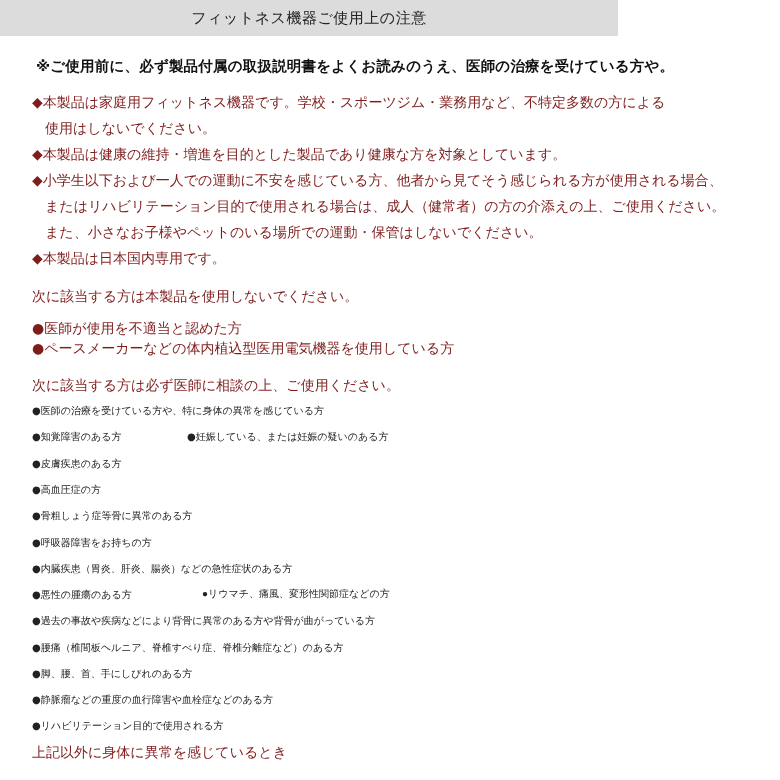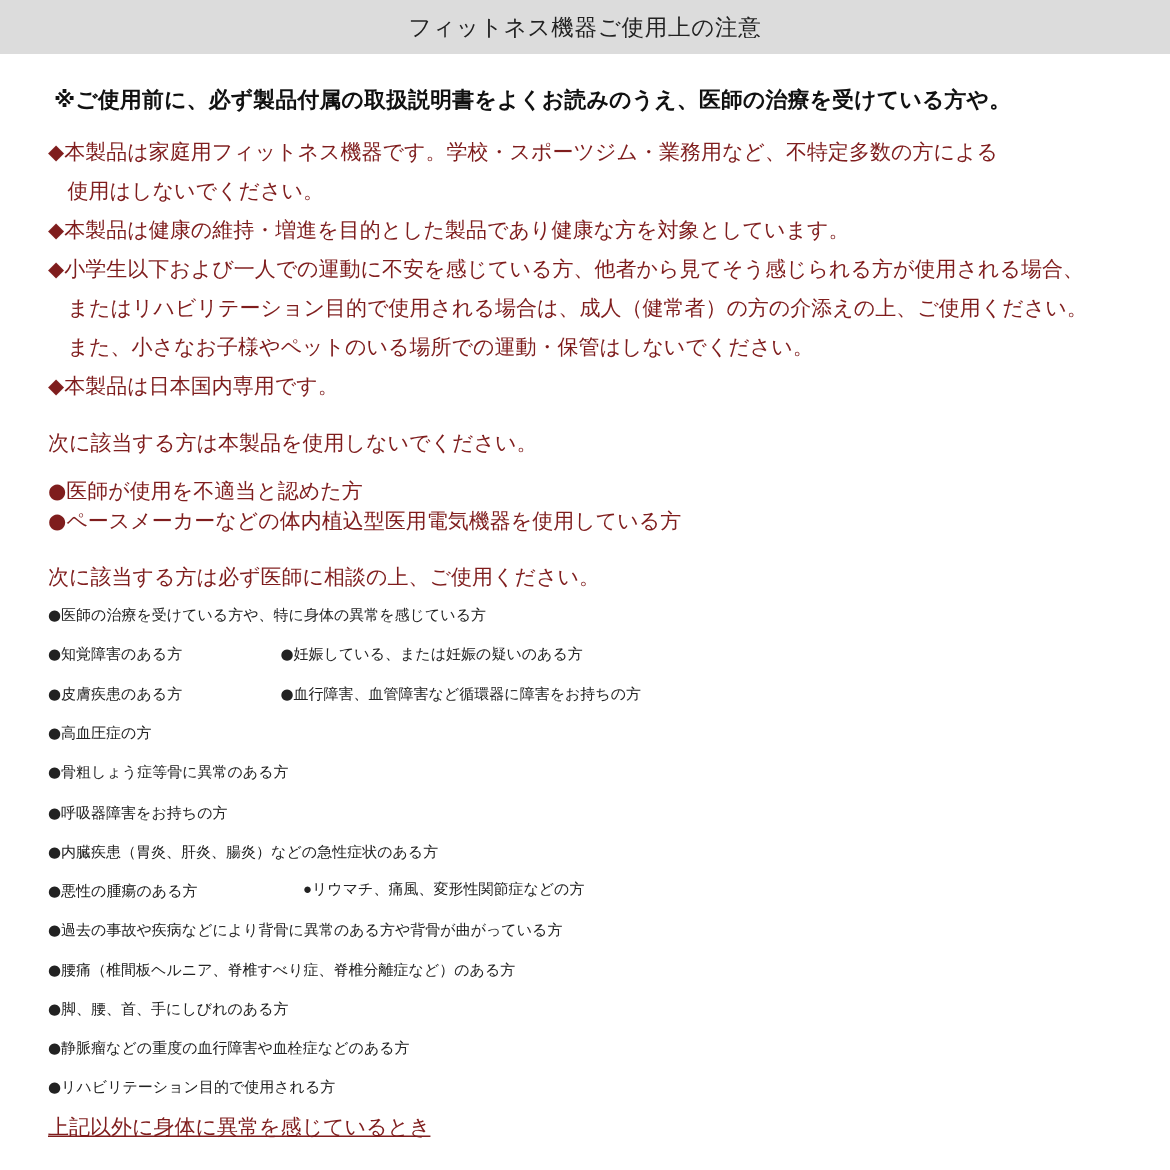--- a/index.html
+++ b/index.html
@@ -11,21 +11,21 @@
       width: 780px;
       height: 780px;
       overflow: hidden;
       font-family: "DejaVu Sans", "Liberation Sans", sans-serif;
       color: #1e1e1e;
       position: relative;
     }
     .header-bar {
       position: absolute;
       left: 0; top: 0;
-      width: 780px;
+      width: 618px;
       height: 36px;
       background: #dcdcdc;
       display: flex;
       align-items: center;
       justify-content: center;
     }
     .header-title {
       font-size: 15px;
       color: #222;
       letter-spacing: 0.5px;
@@ -90,21 +90,20 @@
 
 <div class="row" style="top:402px;">
   <span class="c1">●医師の治療を受けている方や、特に身体の異常を感じている方</span>
 </div>
 <div class="row" style="top:428px;">
   <span class="c1">●知覚障害のある方</span>
   <span class="col2" style="left:155px;">●妊娠している、または妊娠の疑いのある方</span>
 </div>
 <div class="row" style="top:455px;">
   <span class="c1">●皮膚疾患のある方</span>
-  <span class="col2" style="left:155px;">●血行障害、血管障害など循環器に障害をお持ちの方</span>
 </div>
 <div class="row" style="top:481px;text-align:right;">
   <span class="c1">●高血圧症の方</span>
 </div>
 <div class="row" style="top:507px;">
   <span class="c1">●骨粗しょう症等骨に異常のある方</span>
 </div>
 <div class="row" style="top:534px;">
   <span class="c1">●呼吸器障害をお持ちの方</span>
 </div>
@@ -123,13 +122,13 @@
 </div>
 <div class="row" style="top:665px;">
   <span class="c1">●脚、腰、首、手にしびれのある方</span>
 </div>
 <div class="row" style="top:691px;">
   <span class="c1">●静脈瘤などの重度の血行障害や血栓症などのある方</span>
 </div>
 <div class="row" style="top:717px;">
   <span class="c1">●リハビリテーション目的で使用される方</span>
 </div>
-<div class="line" style="top:743px;text-decoration:underline;">上記以外に身体に異常を感じているとき</div>
+<div class="line" style="top:743px;">上記以外に身体に異常を感じているとき</div>
 
 </body></html>

